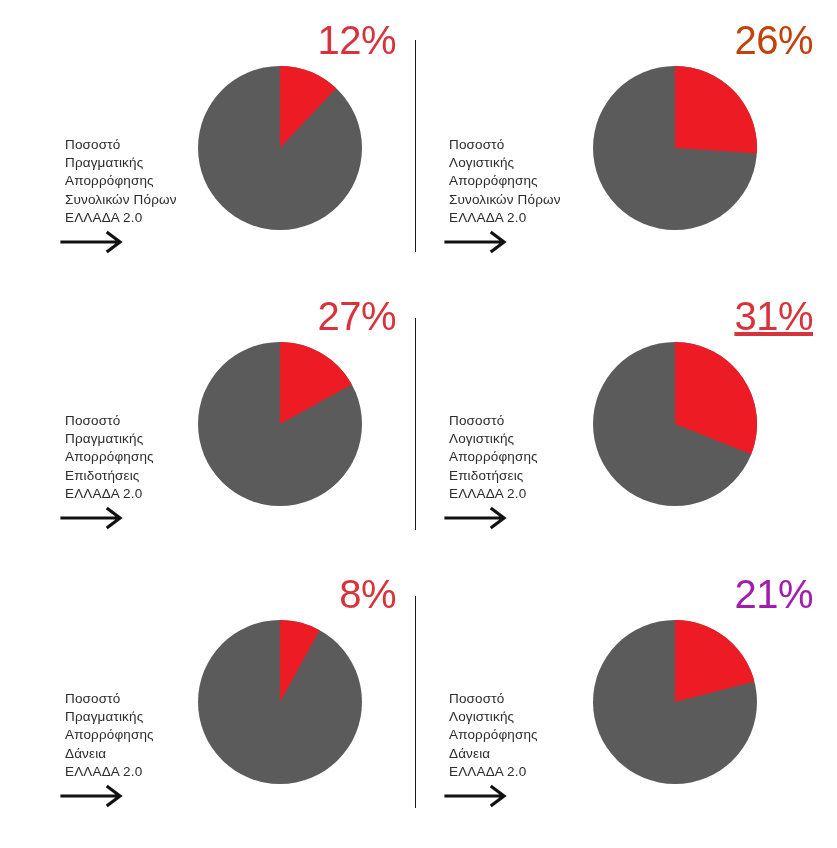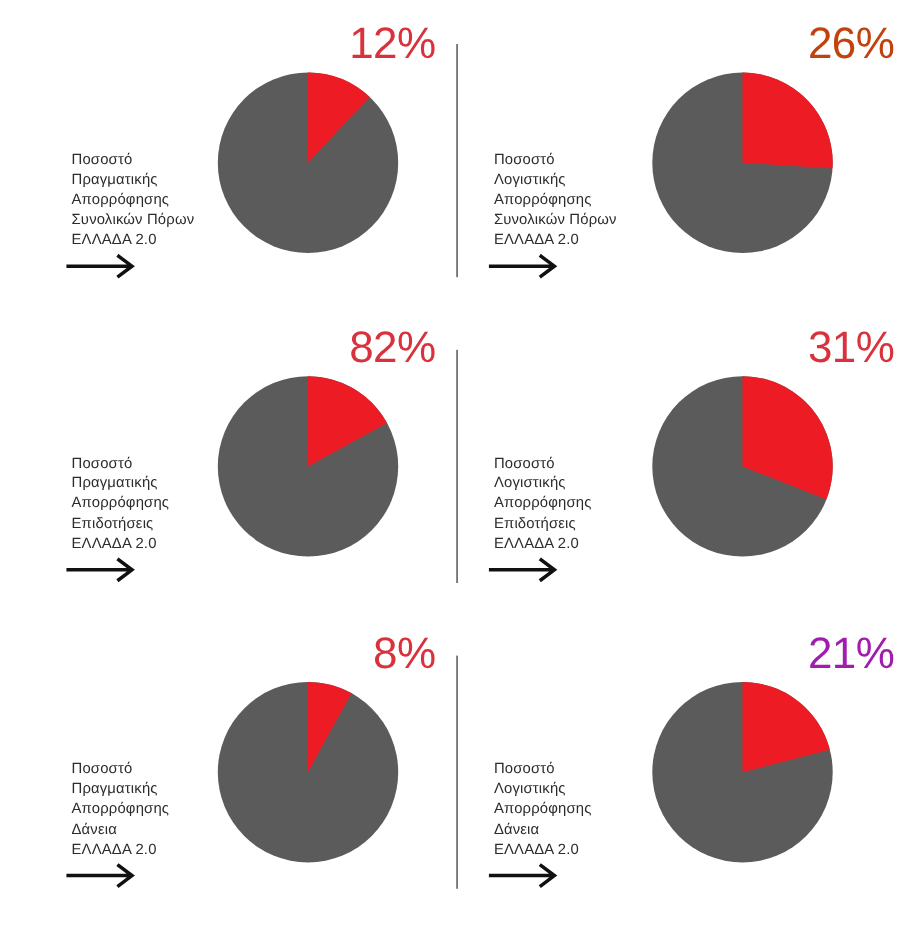--- a/index.html
+++ b/index.html
@@ -141,41 +141,41 @@
     </div>
     <div class="pie-wrap">
       <svg width="168" height="168" viewBox="0 0 168 168">
         <circle cx="84" cy="84" r="82" class="pie-base" fill="#5b5b5b"></circle>
         <path class="pie-slice" d="M 84 84 L 84 2 A 82 82 0 0 1 165.838 89.149 Z" fill="#ED1C24"></path>
       </svg>
     </div>
   </div>
 
   <div class="panel row-1 col-left">
-    <div class="pct" style="color: rgb(216, 50, 60);">82%</div>
+    <div class="pct" style="color: rgb(216, 50, 60);">27%</div>
     <div class="caption" style="color: rgb(44, 44, 44);">Ποσοστό
 Πραγματικής
 Απορρόφησης
 Επιδοτήσεις
 ΕΛΛΑΔΑ 2.0</div>
     <div class="arrow">
       <svg width="70" height="24" viewBox="0 0 70 24">
         <path d="M2 12 H58 M48 3 L60 12 L48 21" fill="none" stroke="#111111" stroke-width="3.2" stroke-linecap="square" stroke-linejoin="miter"></path>
       </svg>
     </div>
     <div class="pie-wrap">
       <svg width="168" height="168" viewBox="0 0 168 168">
         <circle cx="84" cy="84" r="82" class="pie-base" fill="#5b5b5b"></circle>
         <path class="pie-slice" d="M 84 84 L 84 2 A 82 82 0 0 1 155.857 44.496 Z" fill="#ED1C24"></path>
       </svg>
     </div>
   </div>
 
   <div class="panel row-1 col-right">
-    <div class="pct" style="color: rgb(216, 50, 60);">31%</div>
+    <div class="pct" style="color: rgb(216, 50, 60); text-decoration: underline;">31%</div>
     <div class="caption" style="color: rgb(44, 44, 44);">Ποσοστό
 Λογιστικής
 Απορρόφησης
 Επιδοτήσεις
 ΕΛΛΑΔΑ 2.0</div>
     <div class="arrow">
       <svg width="70" height="24" viewBox="0 0 70 24">
         <path d="M2 12 H58 M48 3 L60 12 L48 21" fill="none" stroke="#111111" stroke-width="3.2" stroke-linecap="square" stroke-linejoin="miter"></path>
       </svg>
     </div>

